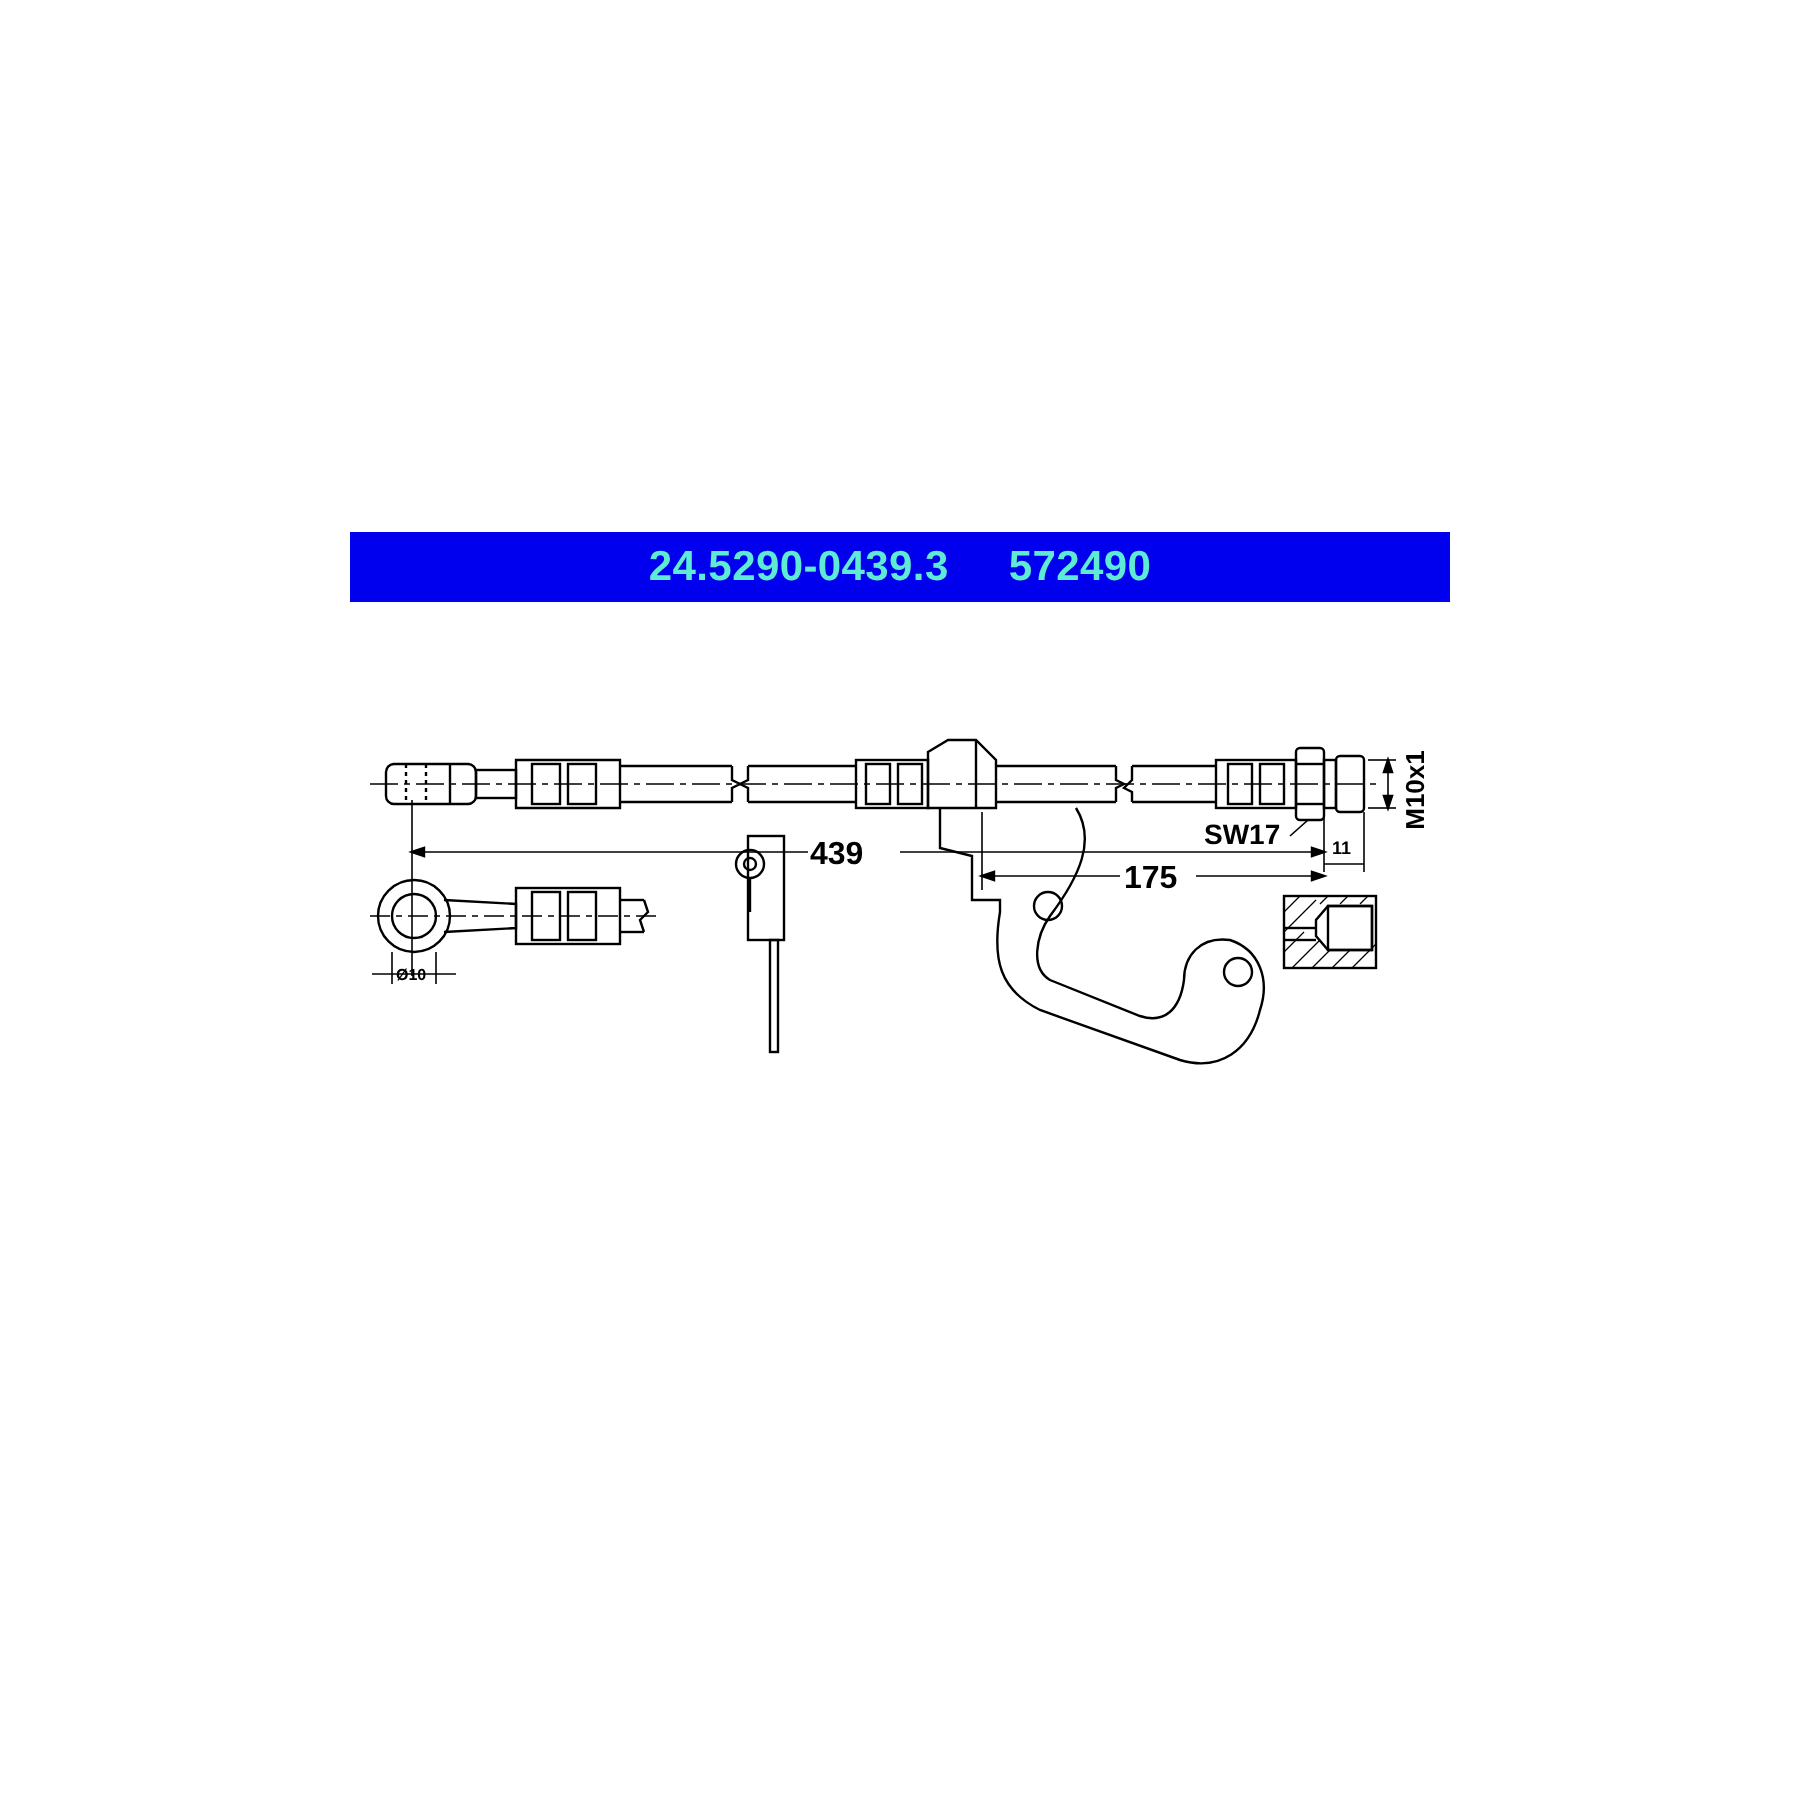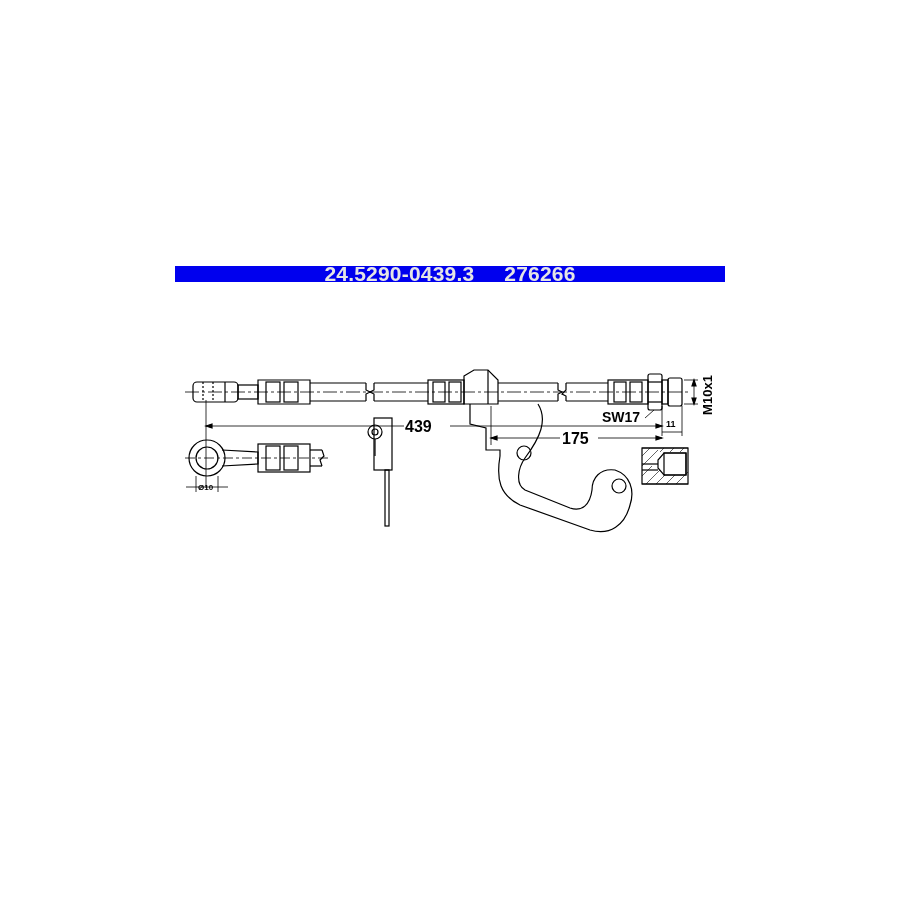--- a/index.html
+++ b/index.html
@@ -1,27 +1,27 @@
 <!DOCTYPE html>
 <html><head>
 <meta charset="utf-8">
 <style>
   html, body { margin:0; padding:0; background:#ffffff; }
   body { width:900px; height:900px; position:relative; overflow:hidden; font-family:"Liberation Sans", sans-serif; }
-  .banner { position:absolute; left:175px; top:266px; width:550px; height:16px; background:#0000ee; color:#e5e5e5;
+  .banner { position:absolute; left:175px; top:266px; width:550px; height:35px; background:#0000ee; color:#5eead4;
             font-weight:bold; font-size:21px; display:flex; justify-content:center; align-items:center; gap:30px; letter-spacing:0.2px; }
   svg { position:absolute; left:0; top:0; }
   .dim { font-family:"Liberation Sans", sans-serif; font-weight:bold; fill:#000; }
 </style>
 </head>
 <body>
 
 <div class="banner">
   <span>24.5290-0439.3</span>
-  <span>276266</span>
+  <span>572490</span>
 </div>
 
 <svg width="900" height="900" viewBox="0 0 900 900" fill="none" stroke="#000" stroke-width="1.2">
 
   <g>
 
     <rect x="193" y="382" width="45" height="20" rx="4"></rect>
     <line x1="203" y1="382" x2="203" y2="402" stroke-dasharray="2,2"></line>
     <line x1="213" y1="382" x2="213" y2="402" stroke-dasharray="2,2"></line>
     <line x1="225" y1="382" x2="225" y2="402"></line>

